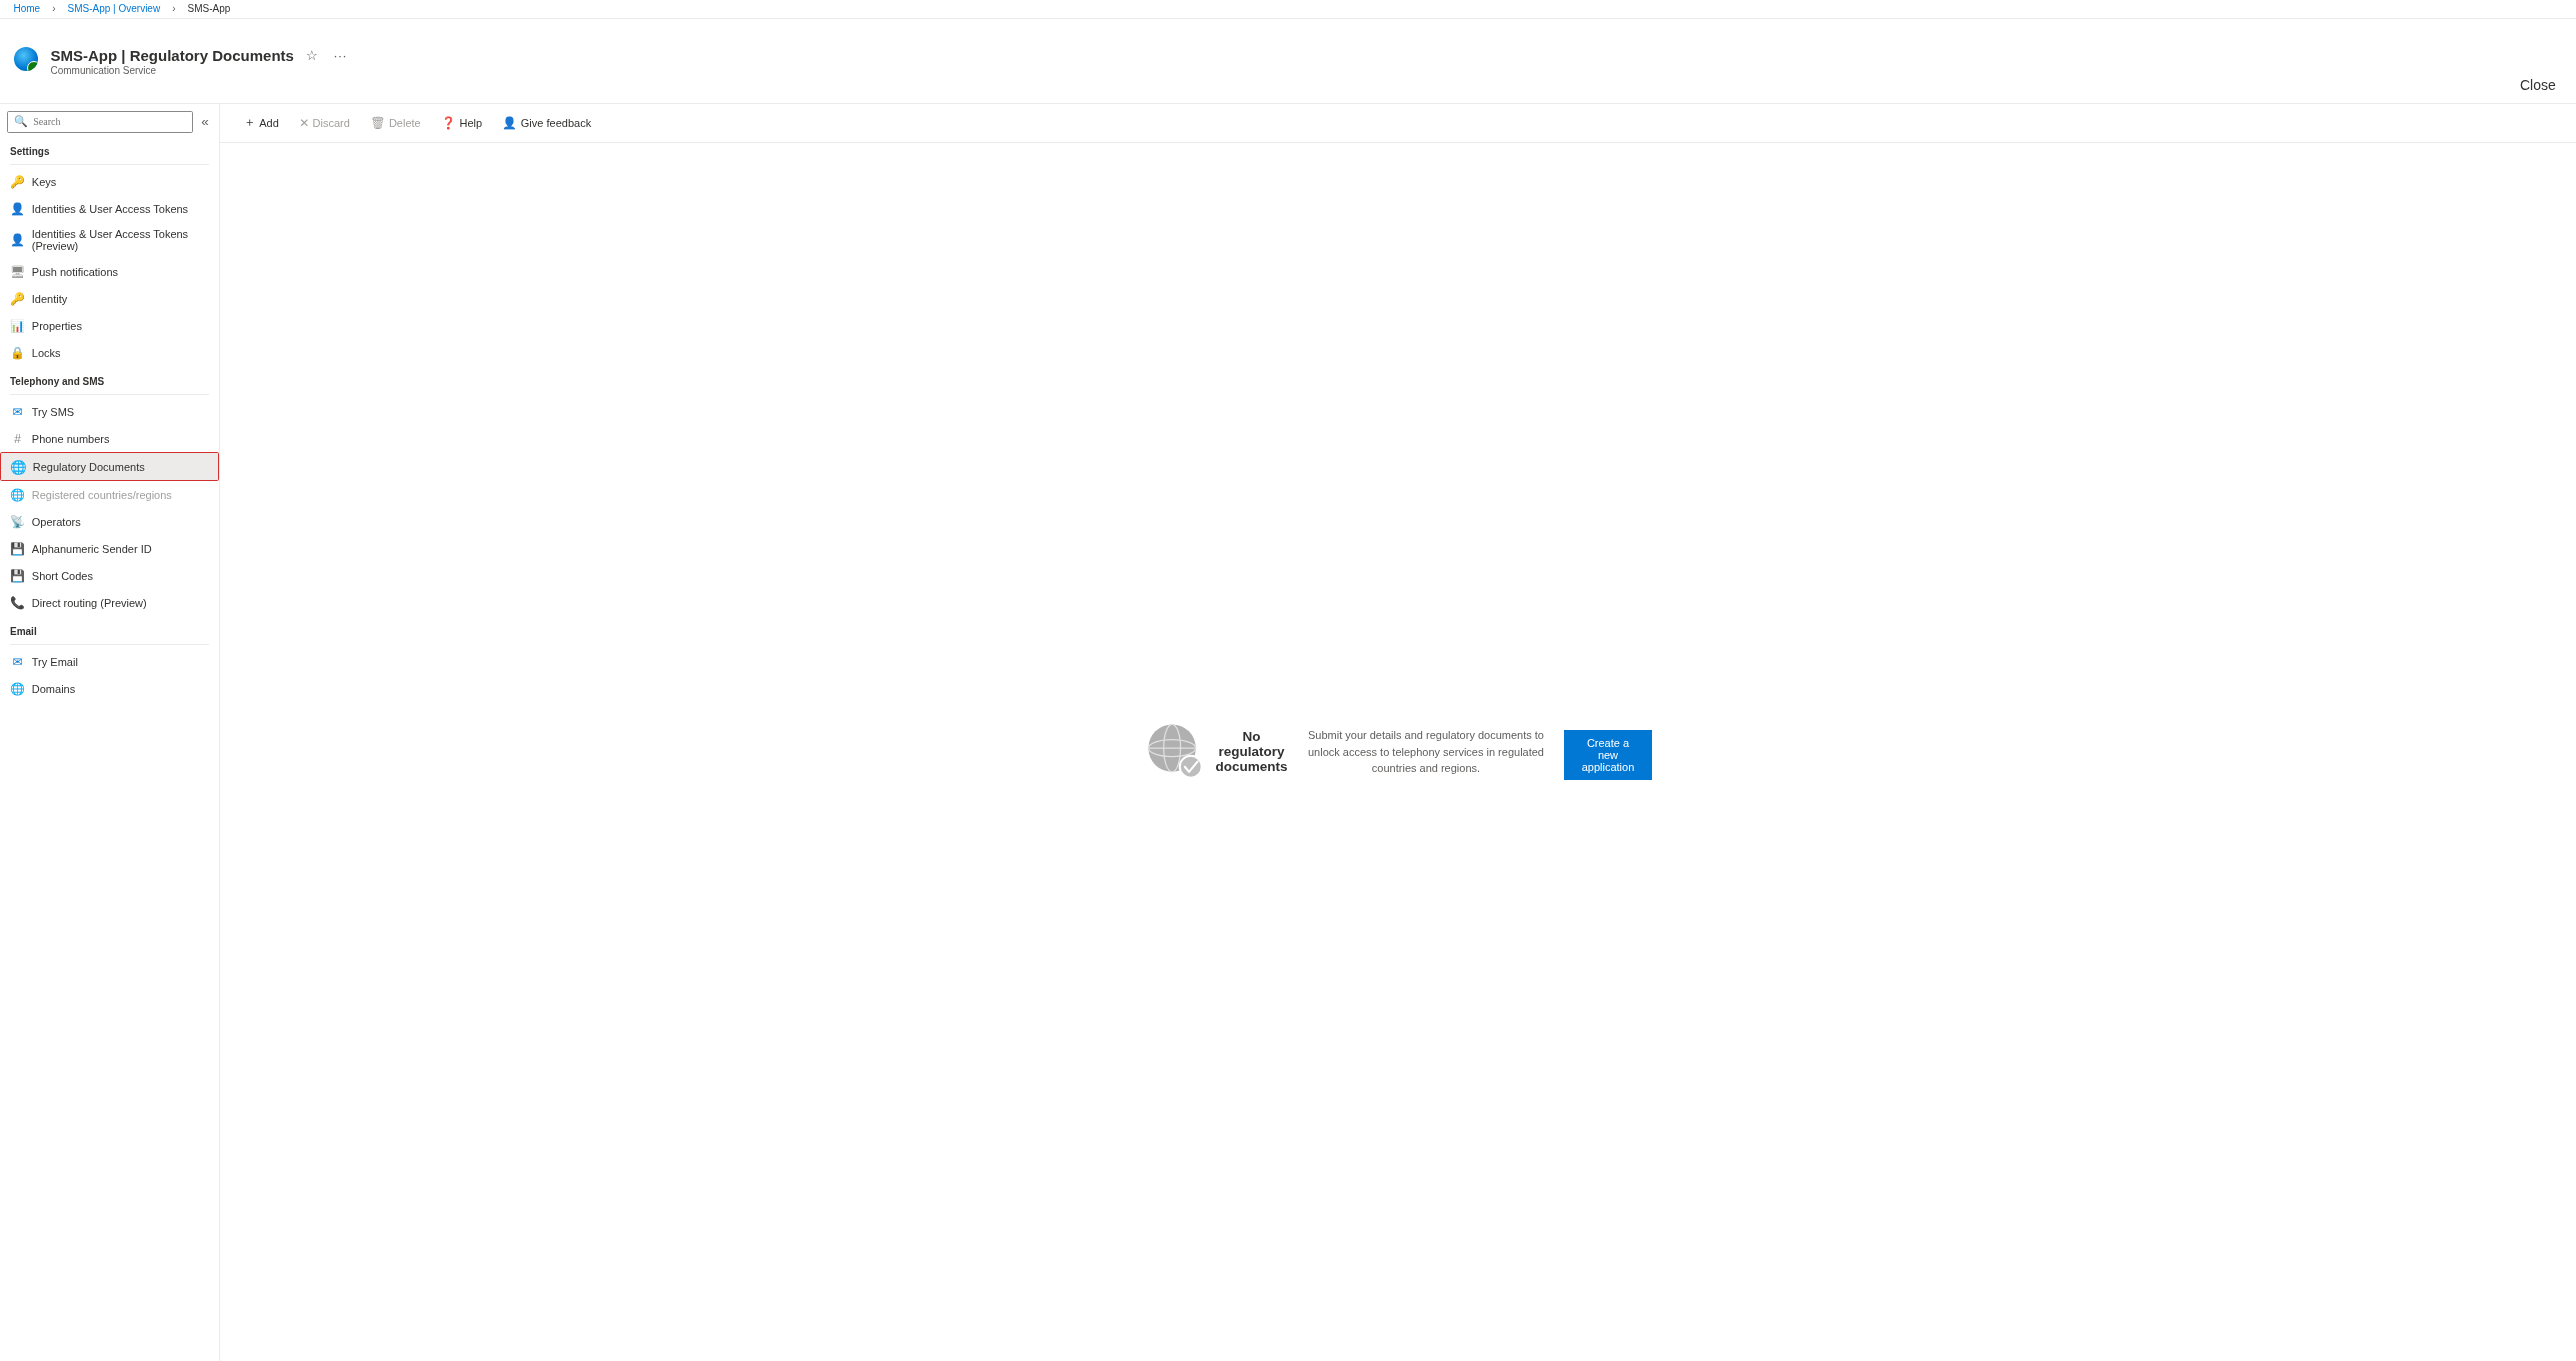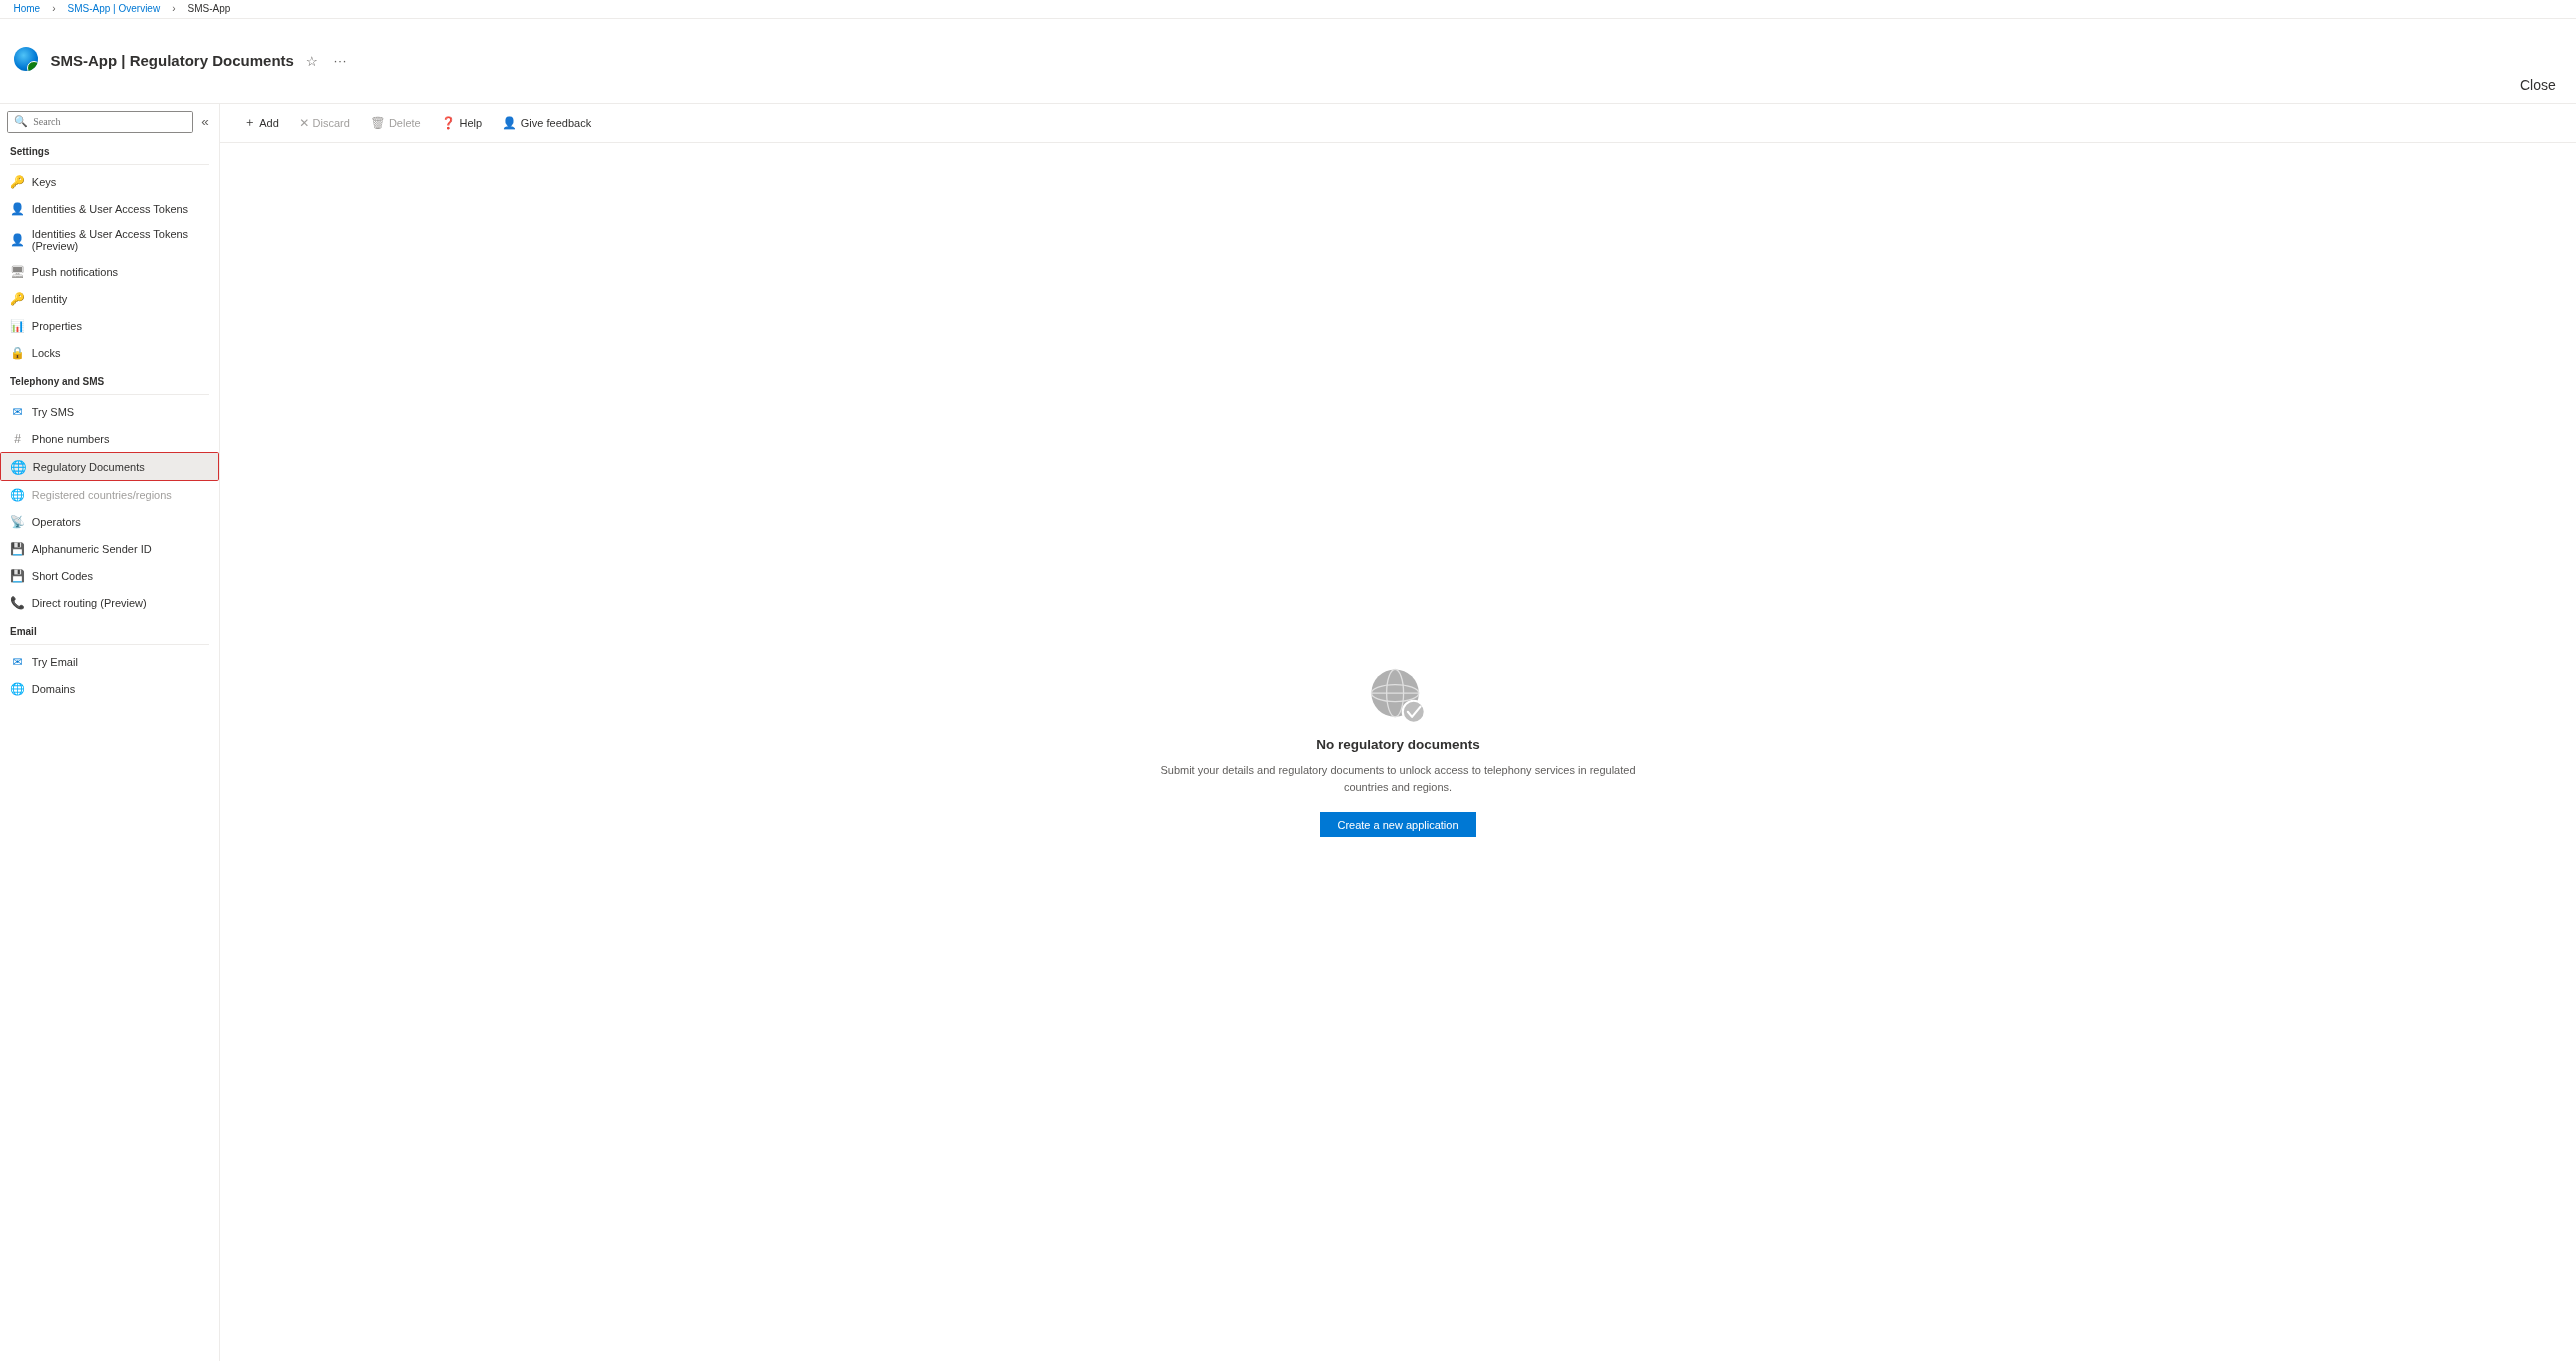--- a/index.html
+++ b/index.html
@@ -39,21 +39,21 @@
     .nav-icon { width: 15px; height: 15px; display: flex; align-items: center; justify-content: center; font-size: 12px; flex-shrink: 0; }
 
     
     .main { flex: 1; display: flex; flex-direction: column; overflow: hidden; }
     .toolbar { display: flex; align-items: center; padding: 6.8px 17px; gap: 6.8px; border-bottom: 0.8px solid #edebe9; }
     .toolbar-btn { display: flex; align-items: center; gap: 3.4px; background: none; border: none; cursor: pointer; color: #323130; font-size: 11px; padding: 3.4px 6.8px; border-radius: 1.7px; }
     .toolbar-btn.disabled { color: #a19f9d; cursor: default; }
     .toolbar-btn .btn-icon { font-size: 12px; }
 
     .content-area { flex: 1; display: flex; align-items: center; justify-content: center; flex-direction: column; }
-    .empty-state { display: flex; flex-direction: column; align-items: center; gap: 10px; max-width: 507px; text-align: center; }
+    .empty-state { display: flex; flex-direction: row; align-items: center; gap: 10px; max-width: 507px; text-align: center; }
     .empty-icon { width: 61px; height: 61px; position: relative; }
     .empty-title { font-size: 13.5px; font-weight: 600; color: #323130; }
     .empty-desc { font-size: 11px; color: #605e5c; line-height: 1.5; }
     .create-btn { background: #0078d4; color: #fff; border: none; padding: 6.8px 17px; border-radius: 0; font-size: 11px; cursor: pointer; margin-top: 6.8px; }
 
     
     .icon-yellow { color: #f5c400; }
     .icon-blue { color: #0078d4; }
     .icon-purple { color: #8661c5; }
     .icon-gray { color: #8a8886; }
@@ -72,20 +72,21 @@
 <div class="top-bar">
   <div class="app-icon">
     <div class="app-icon-globe"></div>
   </div>
   <div class="app-title-block">
     <div class="app-title">
       <span>SMS-App | Regulatory Documents</span>
       <button class="title-icon-btn" title="Favorite">☆</button>
       <button class="title-icon-btn" title="More">···</button>
     </div>
+    <div class="app-subtitle">Communication Service</div>
   </div>
   <button class="close-btn">Close</button>
 </div>
 
 <div class="layout">
 
   <div class="sidebar">
     <div style="display:flex; align-items:center; padding: 6.8px 6.8px 3.4px;">
       <div class="search-box" style="flex:1;">
         <span class="search-icon">🔍</span>

